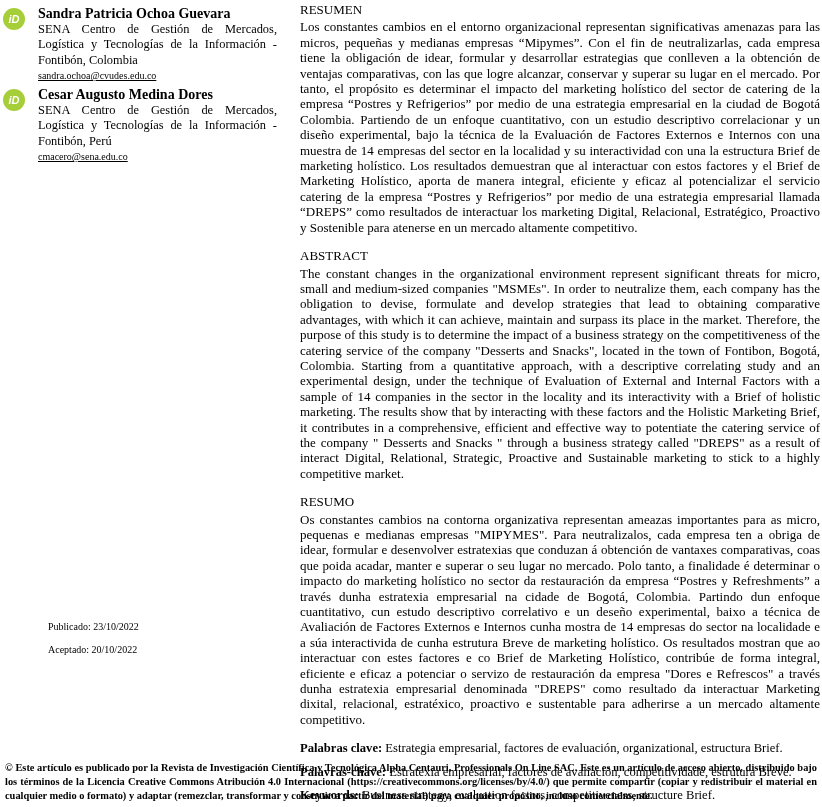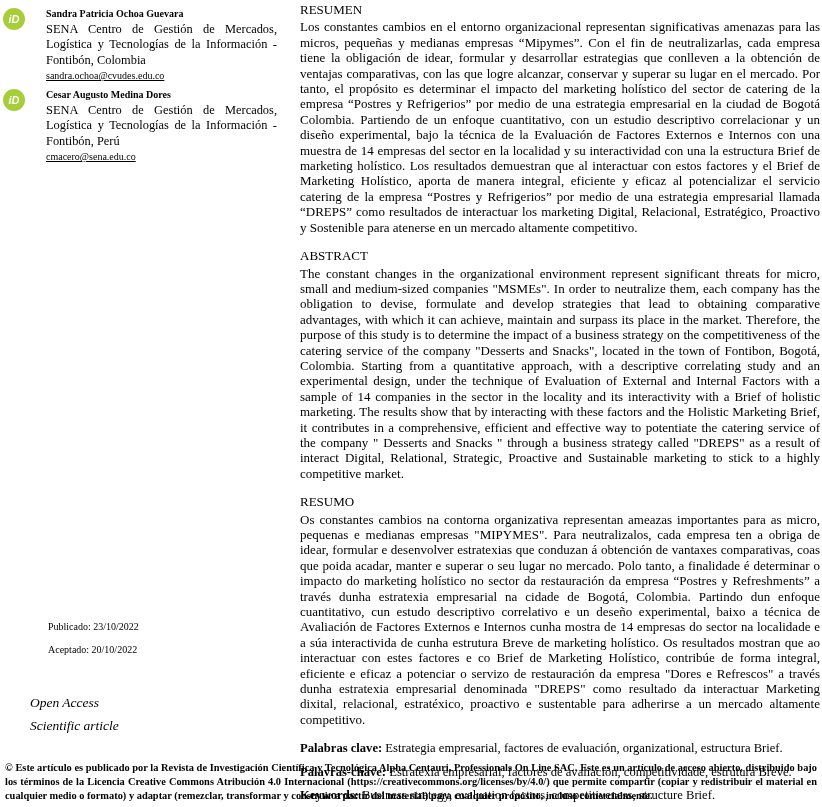--- a/index.html
+++ b/index.html
@@ -2,29 +2,29 @@
 <html><head>
 <meta charset="utf-8">
 <style>
   html,body{margin:0;padding:0;background:#ffffff;}
   .page{
     position:relative;width:822px;height:807px;background:#ffffff;color:#000000;
     font-family:"Liberation Serif", serif;overflow:hidden;
   }
   
   .left-col{position:absolute;top:6px;left:3px;width:274px;}
-  .author{display:flex;gap:21px;margin-bottom:3px;}
+  .author{display:flex;gap:13px;margin-bottom:3px;}
   .orcid-badge{
     flex:0 0 22px;width:22px;height:22px;border-radius:50%;
     color:#ffffff;font-family:"Liberation Sans",sans-serif;font-weight:bold;
     font-size:11px;font-style:italic;display:flex;align-items:center;justify-content:center;
     margin-top:2px;user-select:none;
   }
   .author-text{flex:1;}
-  .author-name{font-weight:bold;font-size:10px;line-height:15.6px;}
+  .author-name{font-weight:bold;font-size:14px;line-height:15.6px;}
   .author-aff{font-size:12.4px;line-height:15.6px;text-align:justify;}
   .author-email{font-size:10px;line-height:15.6px;text-decoration:underline;}
   .dates{position:absolute;top:616px;left:48px;font-size:10px;line-height:22.5px;}
   .article-type{position:absolute;top:692px;left:30px;font-size:13.5px;line-height:22.5px;font-style:italic;}
   
   .right-col{position:absolute;top:2px;left:300px;width:520px;}
   .section{margin-bottom:13px;}
   .section-heading{font-weight:normal;font-size:13px;line-height:15.4px;margin:0 0 2px 0;}
   .section-body{font-size:13px;line-height:15.4px;text-align:justify;margin:0;}
   .keywords{margin-top:14px;}
@@ -61,24 +61,20 @@
       </div>
     </div>
 
   </div>
 
   <div class="dates">
     <div>Publicado: 23/10/2022</div>
     <div>Aceptado: 20/10/2022</div>
   </div>
 
-  <div class="article-type">
-    <div>Open Access</div>
-    <div>Scientific article</div>
-  </div>
 
   <div class="right-col">
 
     <div class="section">
       <div class="section-heading">RESUMEN</div>
       <p class="section-body">Los constantes cambios en el entorno organizacional representan significativas amenazas para las micros, pequeñas y medianas empresas “Mipymes”. Con el fin de neutralizarlas, cada empresa tiene la obligación de idear, formular y desarrollar estrategias que conlleven a la obtención de ventajas comparativas, con las que logre alcanzar, conservar y superar su lugar en el mercado. Por tanto, el propósito es determinar el impacto del marketing holístico del sector de catering de la empresa “Postres y Refrigerios” por medio de una estrategia empresarial en la ciudad de Bogotá Colombia. Partiendo de un enfoque cuantitativo, con un estudio descriptivo correlacionar y un diseño experimental, bajo la técnica de la Evaluación de Factores Externos e Internos con una muestra de 14 empresas del sector en la localidad y su interactividad con una la estructura Brief de marketing holístico. Los resultados demuestran que al interactuar con estos factores y el Brief de Marketing Holístico, aporta de manera integral, eficiente y eficaz al potencializar el servicio catering de la empresa “Postres y Refrigerios” por medio de una estrategia empresarial llamada “DREPS” como resultados de interactuar los marketing Digital, Relacional, Estratégico, Proactivo y Sostenible para atenerse en un mercado altamente competitivo.</p>
     </div>
 
     <div class="section">
       <div class="section-heading">ABSTRACT</div>

